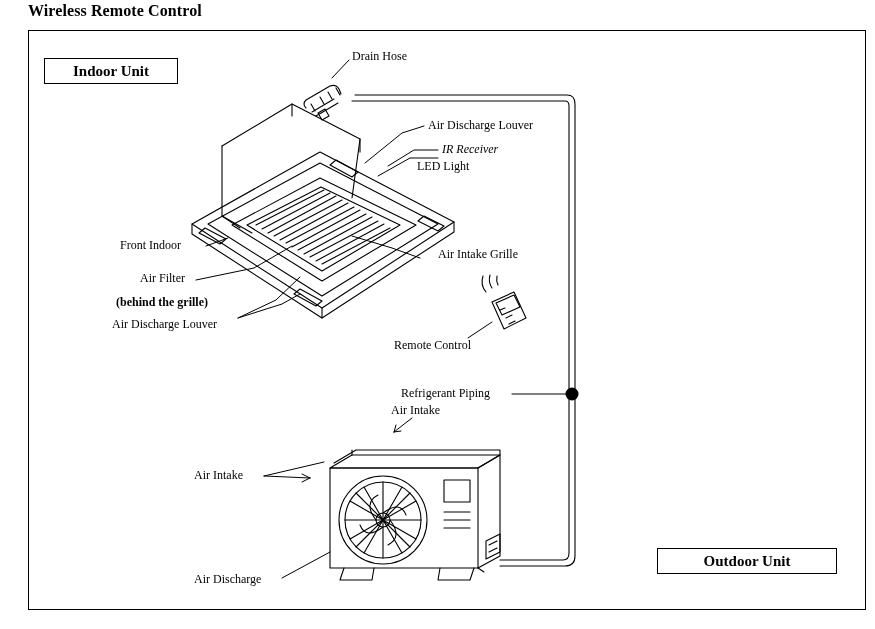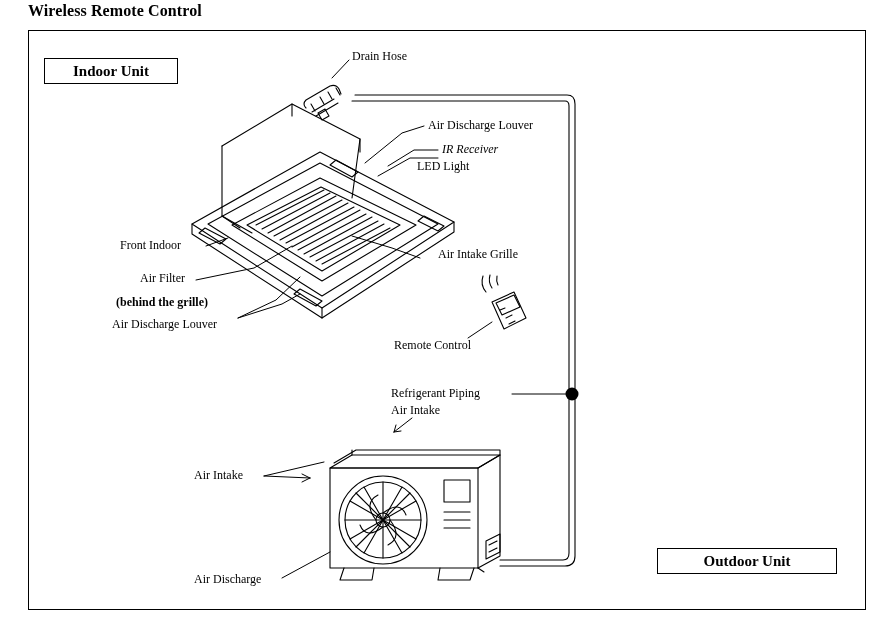--- a/index.html
+++ b/index.html
@@ -241,18 +241,18 @@
   <div class="clabel" style="left:352px; top:48px;">Drain Hose</div>
   <div class="clabel" style="left:428px; top:117px;">Air Discharge Louver</div>
   <div class="clabel" style="left:442px; top:141px;font-style:italic;">IR Receiver</div>
   <div class="clabel" style="left:417px; top:158px;">LED Light</div>
   <div class="clabel" style="left:120px; top:237px;">Front Indoor</div>
   <div class="clabel" style="left:140px; top:270px;">Air Filter</div>
   <div class="clabel" style="left:116px; top:294px;font-weight:bold;">(behind the grille)</div>
   <div class="clabel" style="left:112px; top:316px;">Air Discharge Louver</div>
   <div class="clabel" style="left:426px; top:246px;margin-left:12px;">Air Intake Grille</div>
   <div class="clabel" style="left:346px; top:337px;margin-left:48px;">Remote Control</div>
-  <div class="clabel" style="left:391px; top:385px;">Refrigerant Piping</div>
+  <div class="clabel" style="left:401px; top:385px;">Refrigerant Piping</div>
   <div class="clabel" style="left:391px; top:402px;">Air Intake</div>
   <div class="clabel" style="left:194px; top:467px;">Air Intake</div>
   <div class="clabel" style="left:194px; top:571px;">Air Discharge</div>
 
 </div>
 
 </body></html>

